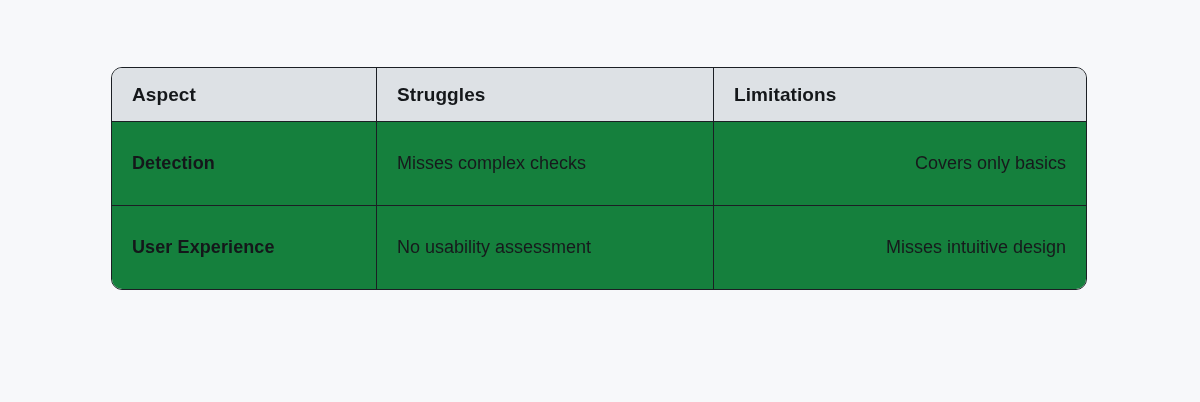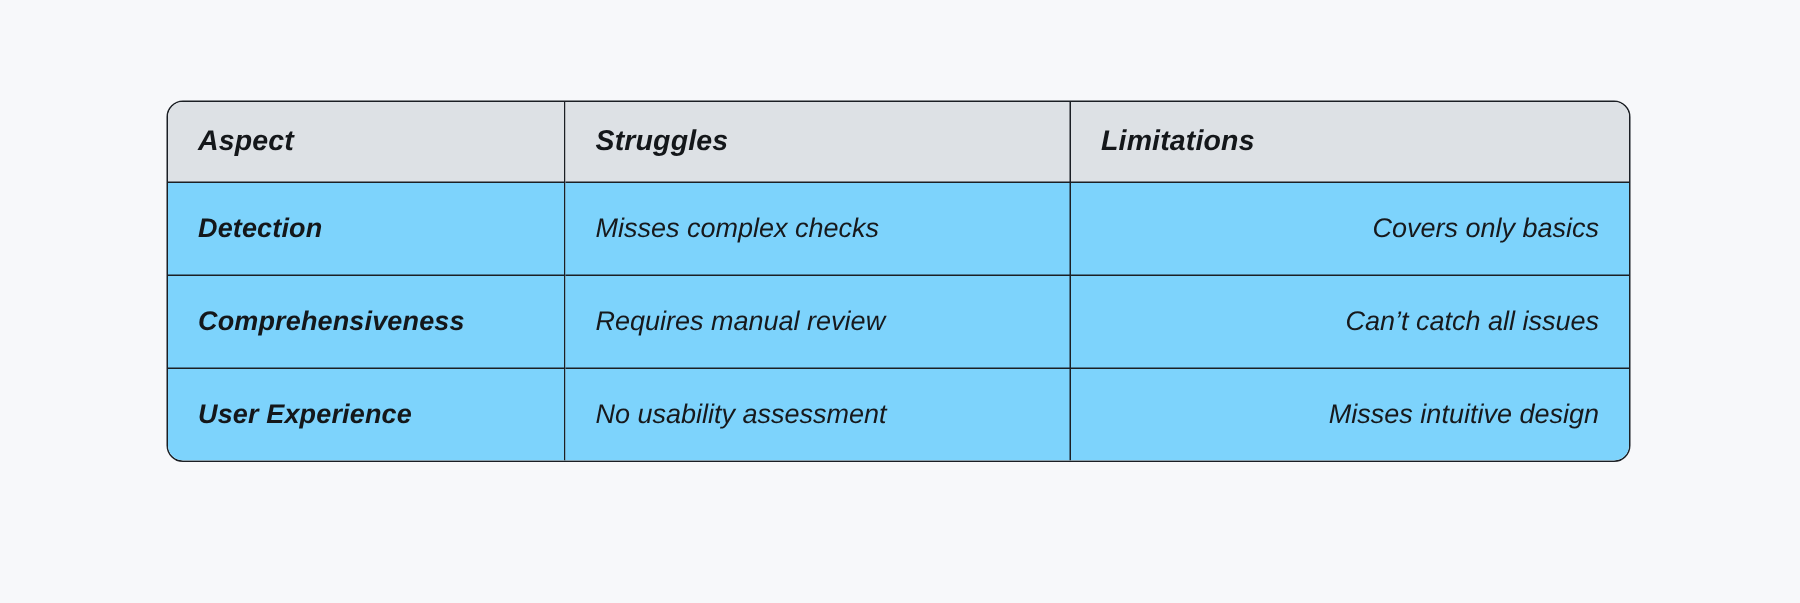--- a/index.html
+++ b/index.html
@@ -21,21 +21,20 @@
     height: 402px;
     box-sizing: border-box;
   }
 
   .table-wrap {
     position: absolute;
     left: 111px;
     top: 67px;
     width: 1066px;
     height: 265px;
-    font-style: italic;
   }
 
   table.data-table {
     width: 974px;
     border-collapse: separate;
     border-spacing: 0;
     table-layout: fixed;
     border: 1.5px solid #1b1f24;
     border-radius: 11px;
     overflow: hidden;
@@ -57,23 +56,23 @@
     line-height: 53px;
     border-bottom: 1.5px solid #1b1f24;
     border-right: 1.5px solid #1b1f24;
     letter-spacing: 0.1px;
     white-space: nowrap;
     overflow: hidden;
   }
   thead tr th:last-child { border-right: none; margin-top: 40px; }
 
   tbody tr td {
-    background: #7dd3fc;
+    background: #15803d;
     height: 51px;
-    padding: 5px 20px;
+    padding: 16px 20px;
     font-size: 18px;
     color: #17191c;
     text-align: left;
     border-bottom: 1.5px solid #1b1f24;
     border-right: 1.5px solid #1b1f24;
     white-space: nowrap;
     overflow: hidden;
   }
   tbody tr td:last-child { border-right: none; text-align: right; }
   tbody tr:last-child td { border-bottom: none; }
@@ -105,25 +104,20 @@
         </tr>
       </thead>
 
       <tbody>
         <tr>
           <td class="cell-aspect">Detection</td>
           <td>Misses complex checks</td>
           <td>Covers only basics</td>
         </tr>
         <tr>
-          <td class="cell-aspect">Comprehensiveness</td>
-          <td>Requires manual review</td>
-          <td>Can’t catch all issues</td>
-        </tr>
-        <tr>
           <td class="cell-aspect">User Experience</td>
           <td>No usability assessment</td>
           <td>Misses intuitive design</td>
         </tr>
       </tbody>
     </table>
   </div>
 
 </div>
 

